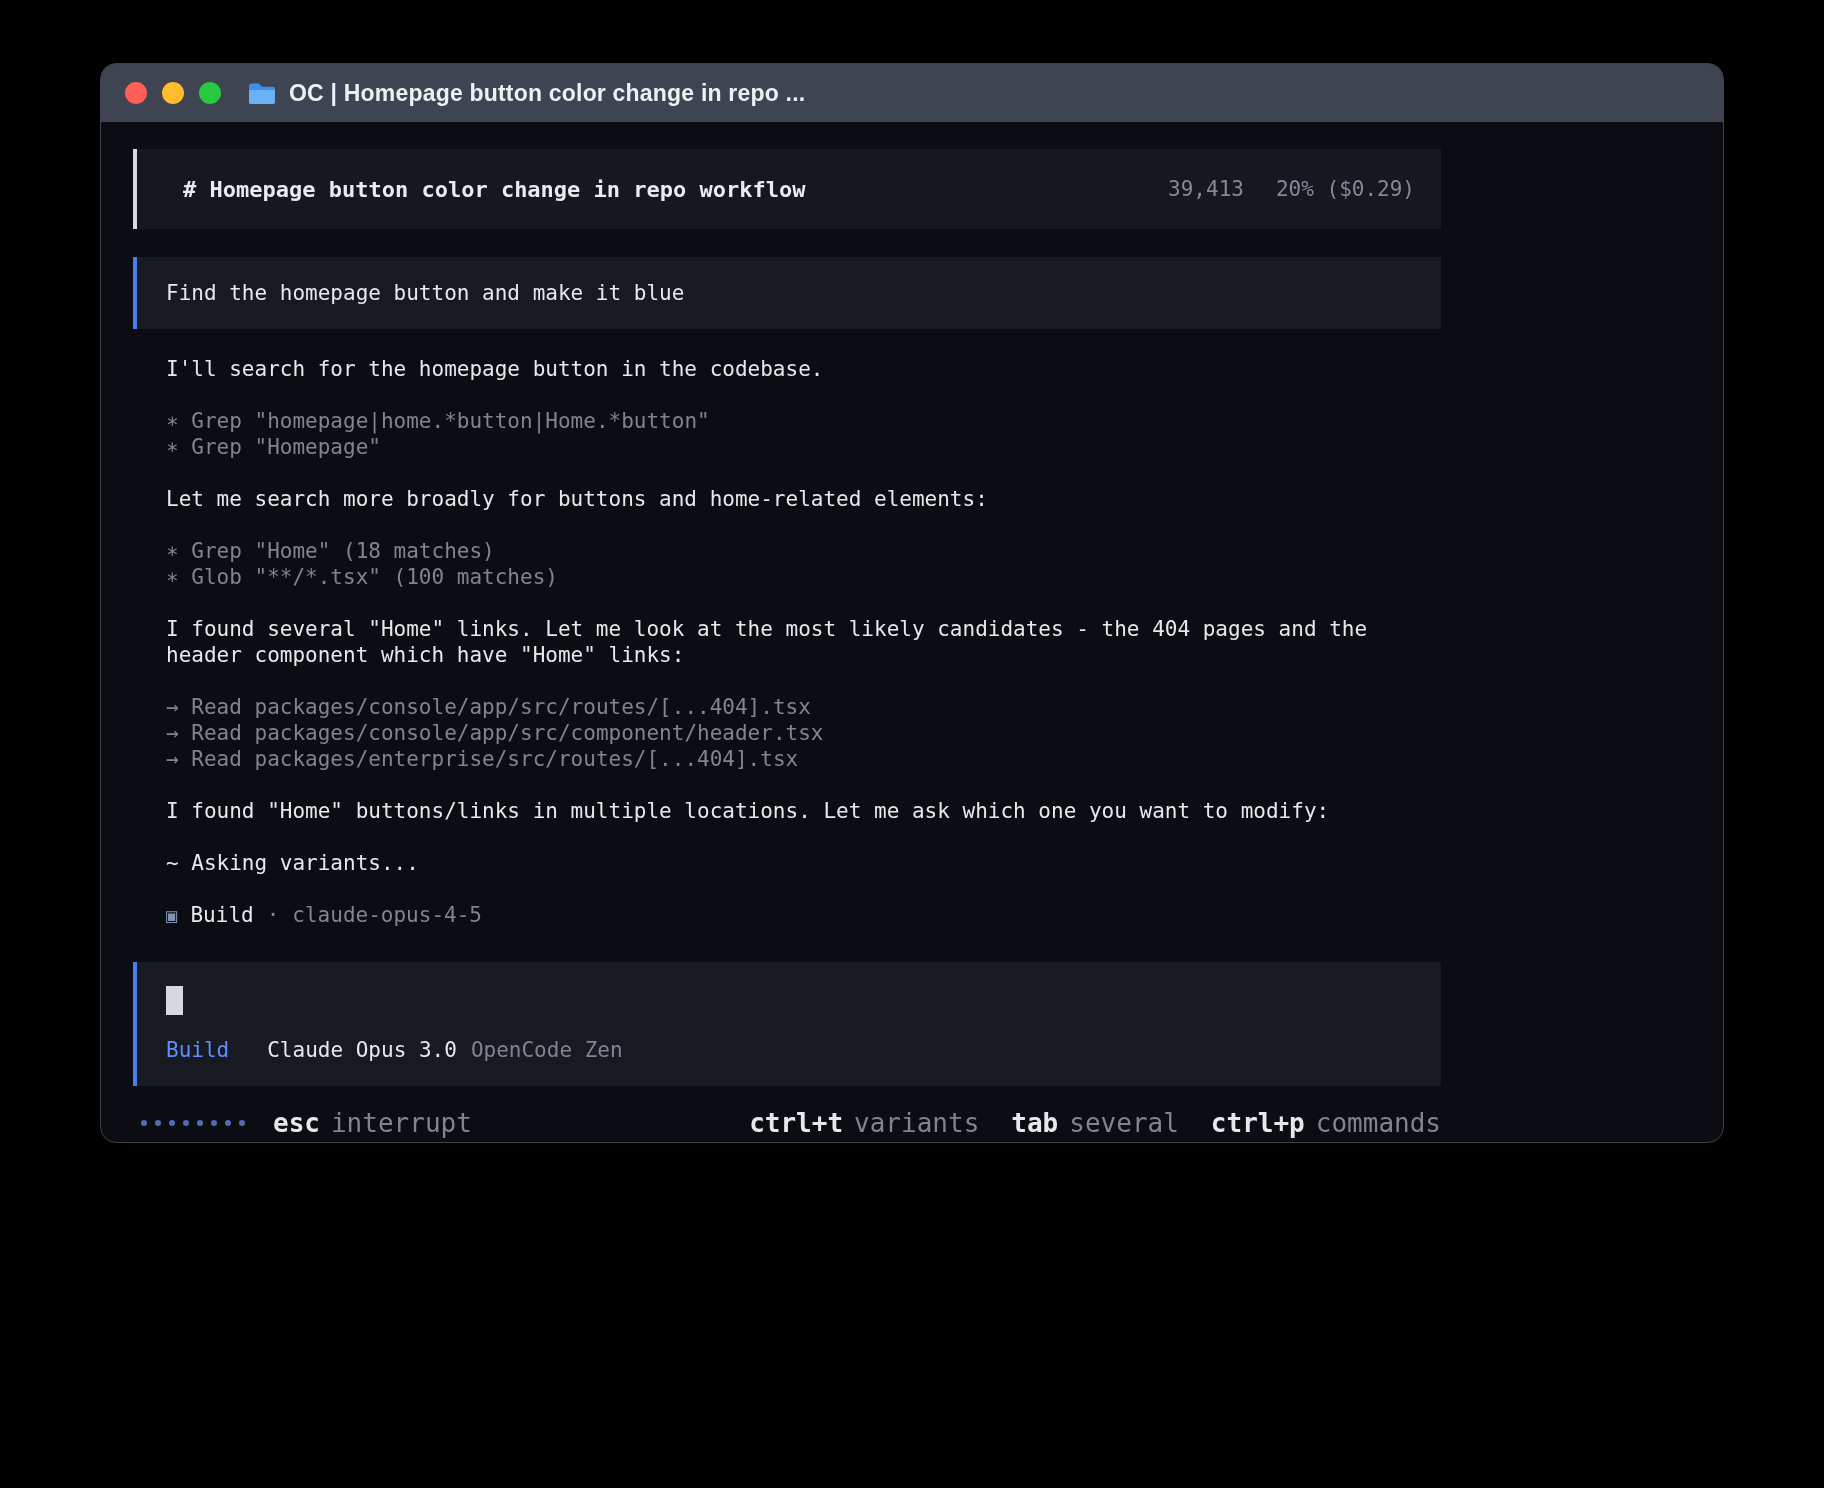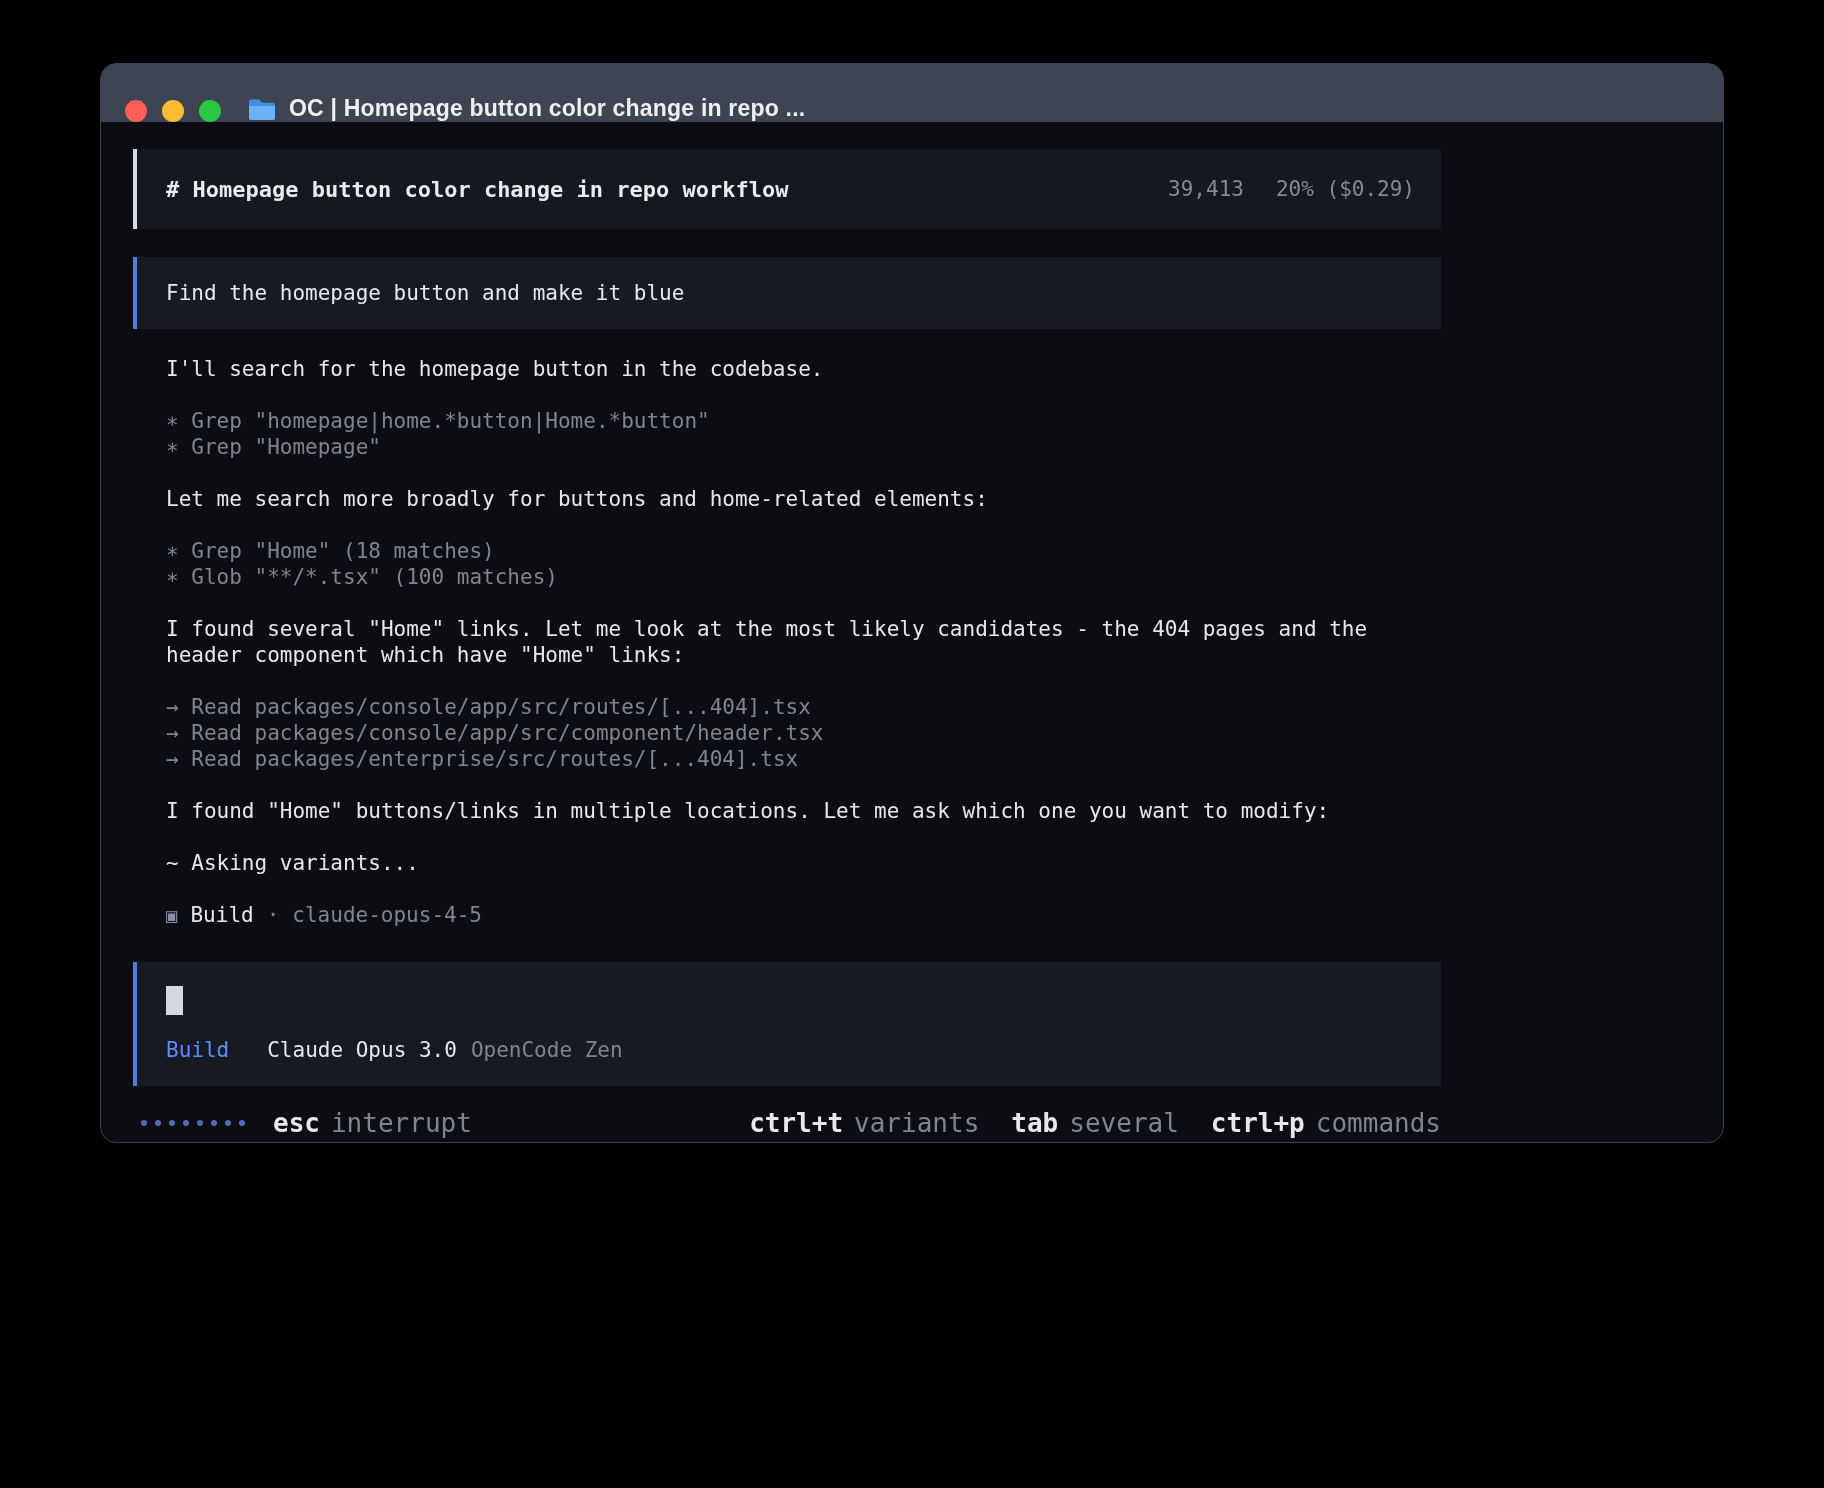--- a/index.html
+++ b/index.html
@@ -7,41 +7,41 @@
   body {
     width:1824px; height:1488px; position:relative; overflow:hidden;
     font-family:"DejaVu Sans Mono", monospace;
   }
   .window {
     position:absolute; left:100px; top:63px; width:1624px; height:1080px;
     background:#0b0d12; border:1px solid #3a4150; border-radius:16px;
     overflow:hidden; box-shadow:0 24px 70px rgba(0,0,0,.65);
   }
   .titlebar {
-    height:58px; background:#3e4452; display:flex; align-items:flex-end;
+    height:58px; background:#3e4452; display:flex; align-items:center;
     padding:0 24px;
   }
   .lights { display:flex; gap:15px; margin-right:26px; }
   .light { width:22px; height:22px; border-radius:50%; }
   .light.red{background:#ff5f57}.light.yellow{background:#febc2e}.light.green{background:#28c840}
   .folder-icon { display:flex; margin-right:12px; }
   .window-title {
     color:#eef0f4; font-family:"Liberation Sans", sans-serif; font-weight:700;
     font-size:23px; letter-spacing:.2px;
   }
   .content { padding:27px 0 0 32px; }
   .col { width:1308px; }
 
   .band { background:#171a21; border-left:4px solid #4a7df0; }
   .header-band {
     border-left-color:#d6dae1; background:#15181e; height:80px;
     display:flex; align-items:center; justify-content:space-between;
     padding:0 26px 0 29px;
   }
-  .session-title { color:#e9ebee; font-weight:700; font-size:22px; }
+  .session-title { color:#e9ebee; font-weight:700; font-size:22px;margin-left:17px; }
   .session-meta { color:#838a96; font-size:21px; display:flex; gap:32px; }
 
   .user-band {
     height:72px; margin-top:28px; display:flex; align-items:center;
     padding-left:29px; color:#e6e8ec; font-size:21px;
   }
 
   .transcript {
     margin-top:27px; padding-left:33px; font-size:21px; line-height:26px;
     color:#e6e8ec; width:1300px;

